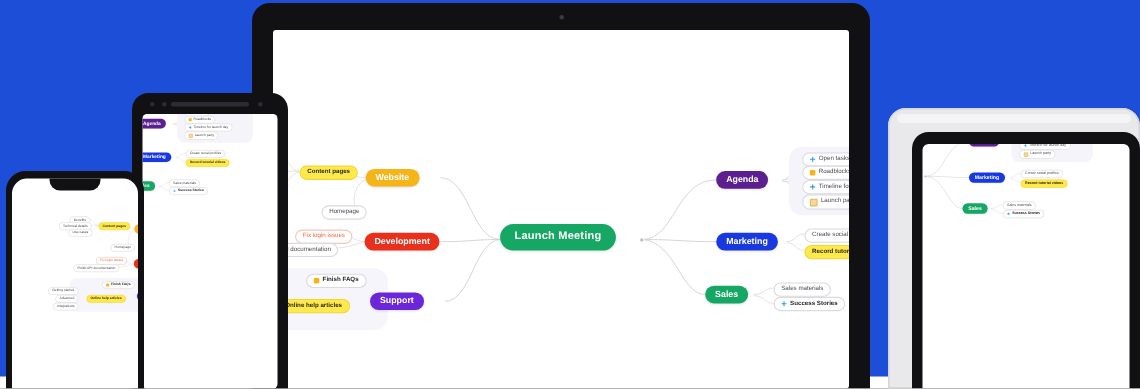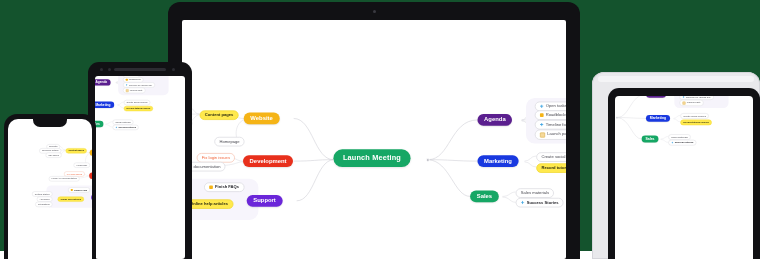--- a/index.html
+++ b/index.html
@@ -1,17 +1,17 @@
 <!DOCTYPE html>
 <html><head>
 <meta charset="utf-8">
 <style>
   html,body{margin:0;padding:0;background:#ffffff;}
   body{width:760px;height:259px;overflow:hidden;font-family:"Liberation Sans",sans-serif;}
-  .stage{position:relative;width:760px;height:251px;background:#14532d;}
+  .stage{position:relative;width:760px;height:251px;background:#1d4ed8;}
 
   
   .device{position:absolute;background:#111114;box-sizing:border-box;}
   .screen{position:absolute;background:#ffffff;overflow:hidden;}
 
   
   #tablet-right-back{left:592px;top:72px;width:168px;height:187px;border-radius:12px 12px 0 0;
         background:#e9e9ec;box-shadow:0 0 0 1px #d5d5da inset;}
   #tablet-right-back .bezelcap{position:absolute;left:6px;top:4px;right:6px;height:6px;border-radius:6px;background:#f4f4f6;}
 

